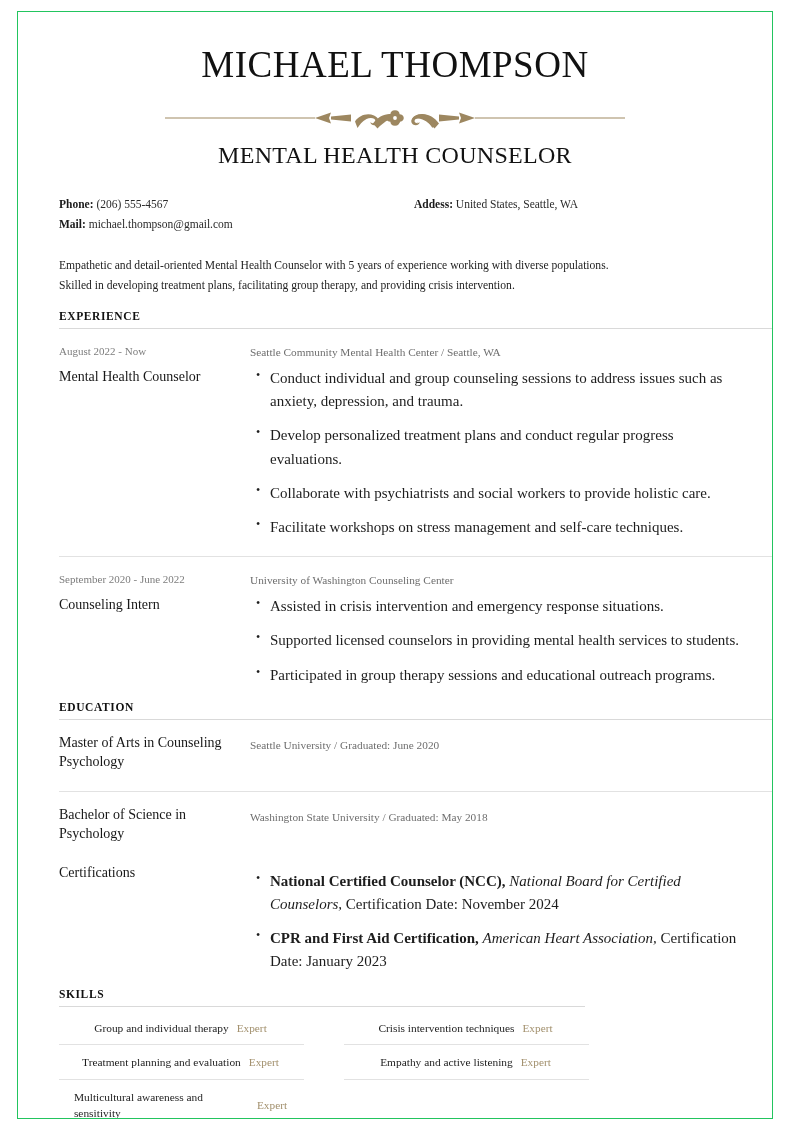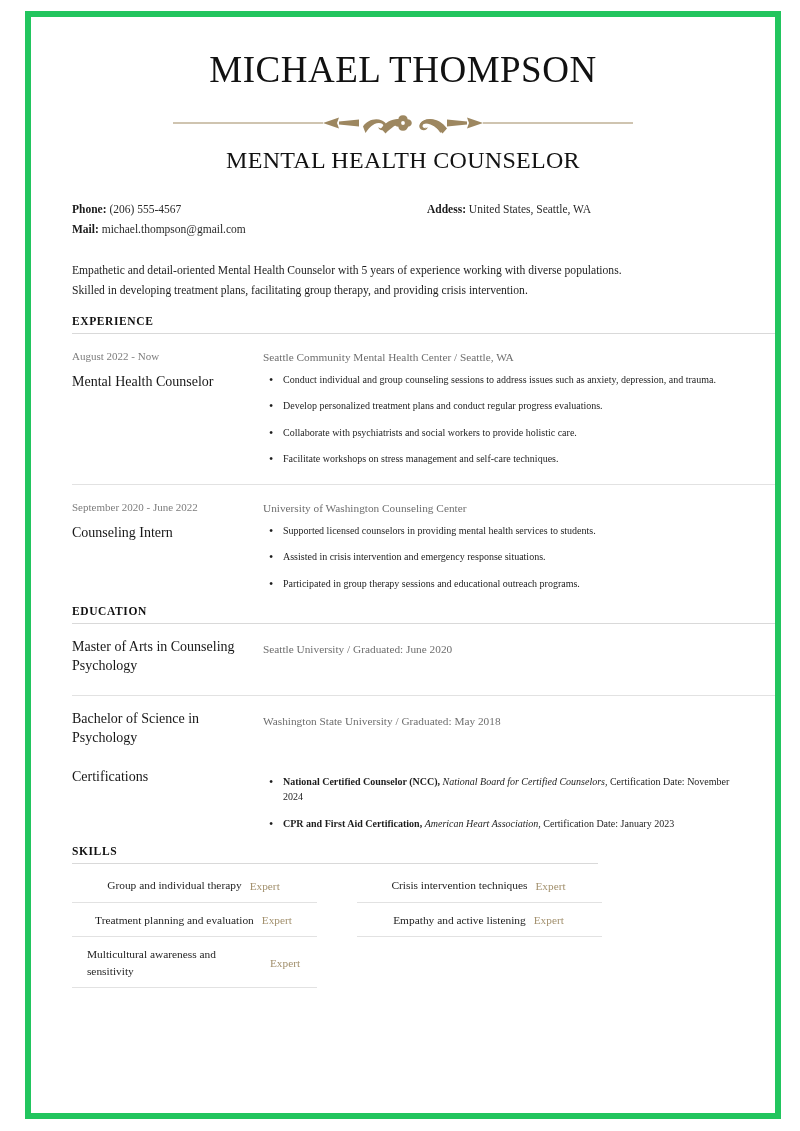--- a/index.html
+++ b/index.html
@@ -9,25 +9,25 @@
   }
   body {
     width: 800px;
     height: 1131px;
     font-family: "Liberation Serif", "DejaVu Serif", serif;
     color: #1b1b1b;
     -webkit-font-smoothing: antialiased;
   }
   .page {
     position: absolute;
-    left: 25px;
+    left: 17px;
     top: 11px;
     width: 756px;
     height: 1108px;
-    border: 6px solid #22c55e;
+    border: 1px solid #22c55e;
     background: #ffffff;
     box-sizing: border-box;
     overflow: hidden;
   }
   .inner {
     padding: 0 30px;
   }
 
   
   .name {
@@ -133,21 +133,21 @@
     line-height: 1.5;
   }
   ul.bullets {
     list-style: none;
     margin: 6px 0 0 0;
     padding: 0;
   }
   ul.bullets li {
     position: relative;
     padding-left: 20px;
-    font-size: 10px;
+    font-size: 15px;
     line-height: 1.55;
     color: #1d1d1d;
     margin-bottom: 11px;
     font-family: Liberation Serif, serif;
   }
   ul.bullets li:last-child { margin-bottom: 0; }
   ul.bullets li::before {
     content: "\2022";
     position: absolute;
     left: 6px;
@@ -305,22 +305,22 @@
       <div class="entry-sep"></div>
 
       <div class="entry">
         <div class="entry-left">
           <div class="date">September 2020 - June 2022</div>
           <div class="role">Counseling Intern</div>
         </div>
         <div class="entry-right">
           <div class="org">University of Washington Counseling Center</div>
           <ul class="bullets">
+            <li>Assisted in crisis intervention and emergency response situations.</li>
             <li>Supported licensed counselors in providing mental health services to students.</li>
-            <li>Assisted in crisis intervention and emergency response situations.</li>
             <li>Participated in group therapy sessions and educational outreach programs.</li>
           </ul>
         </div>
       </div>
     </div>
 
     <div class="section">
       <div class="section-title">EDUCATION</div>
       <div class="rule-full"></div>
 

